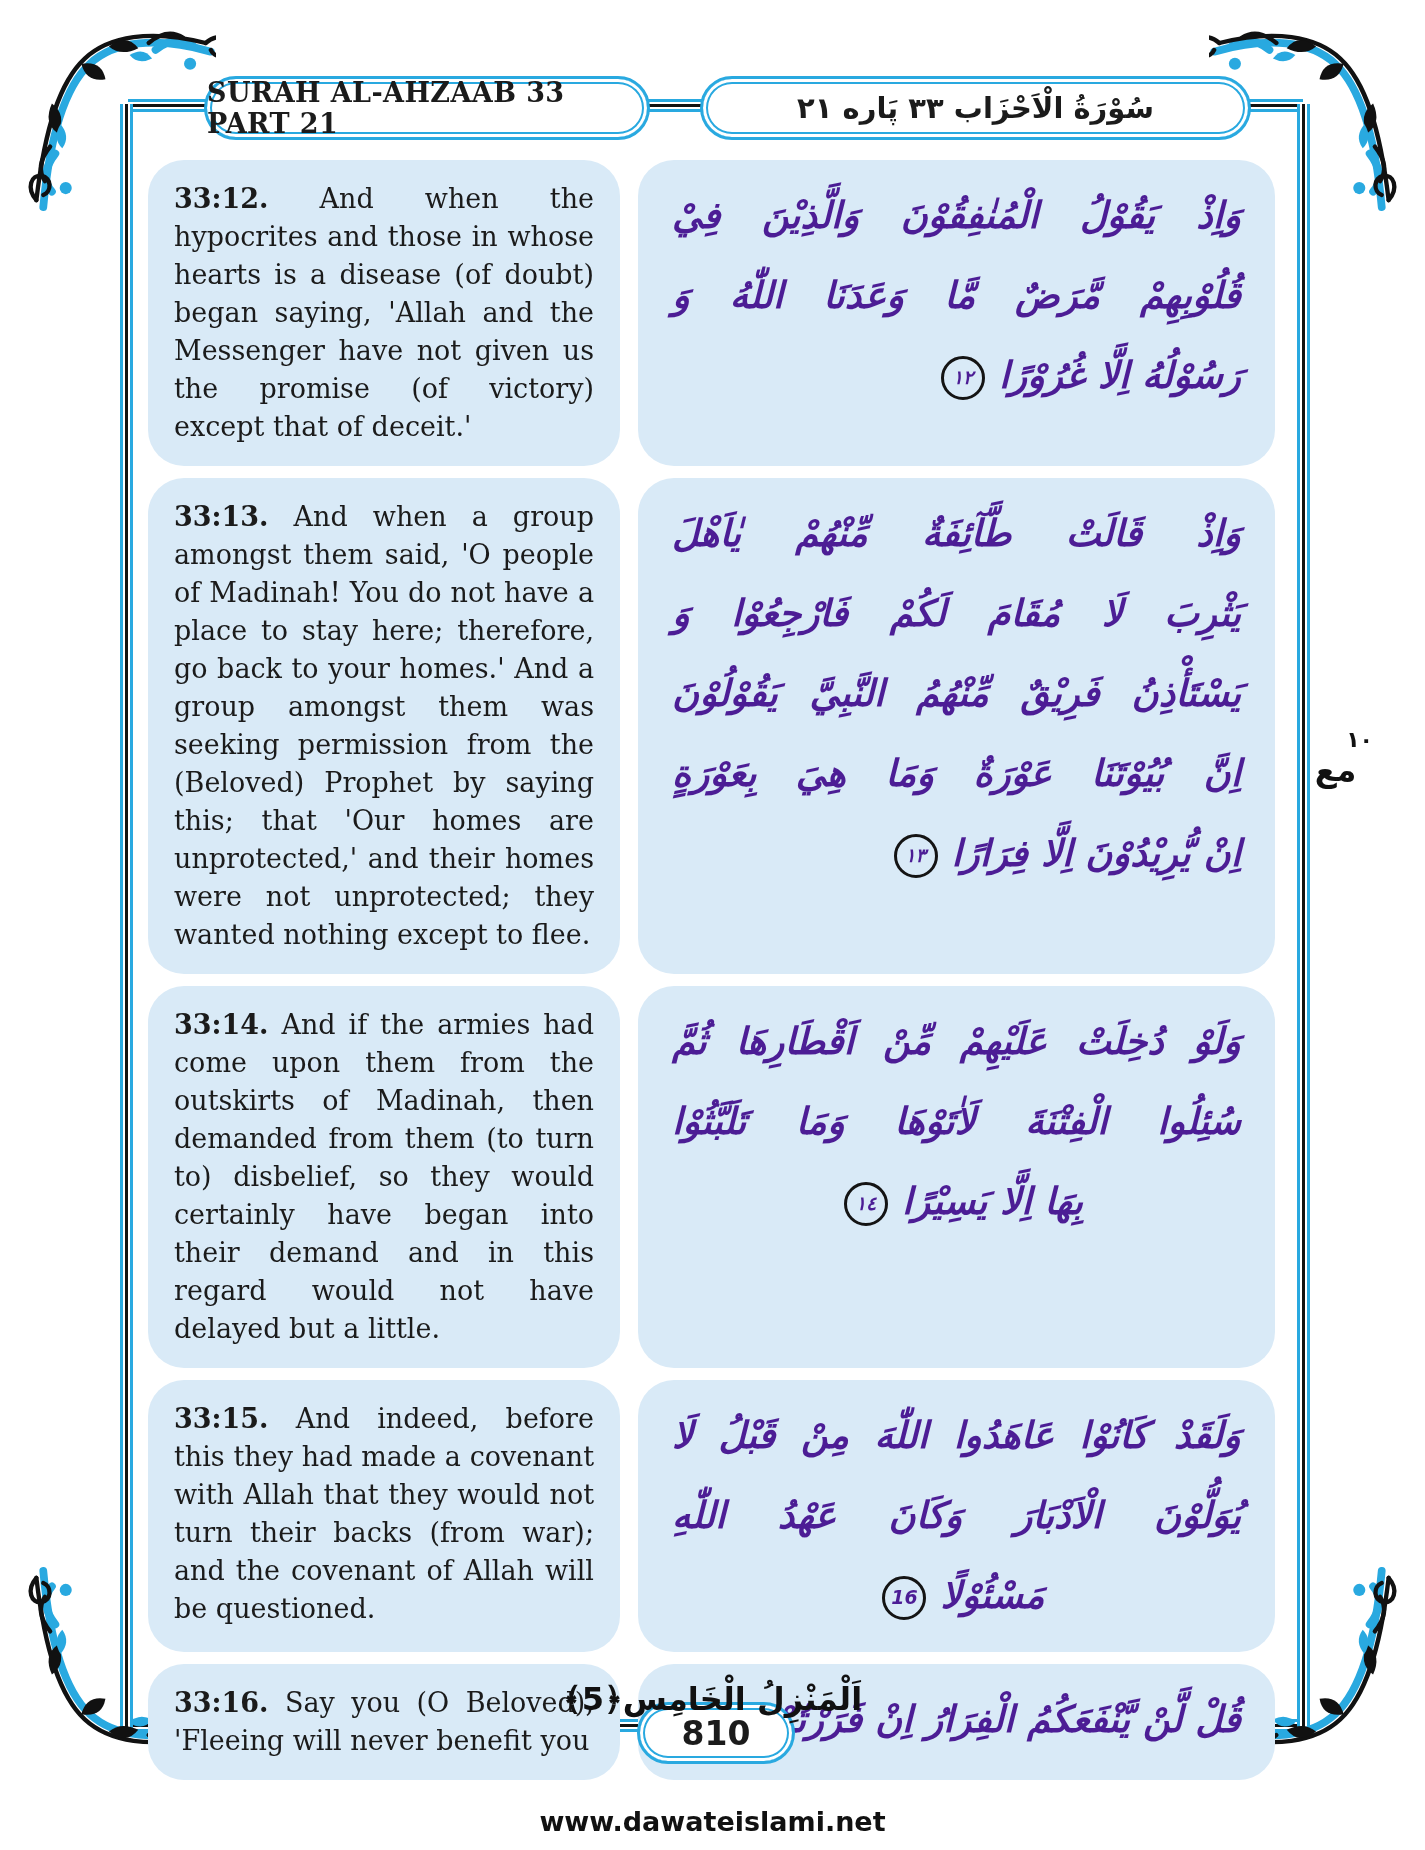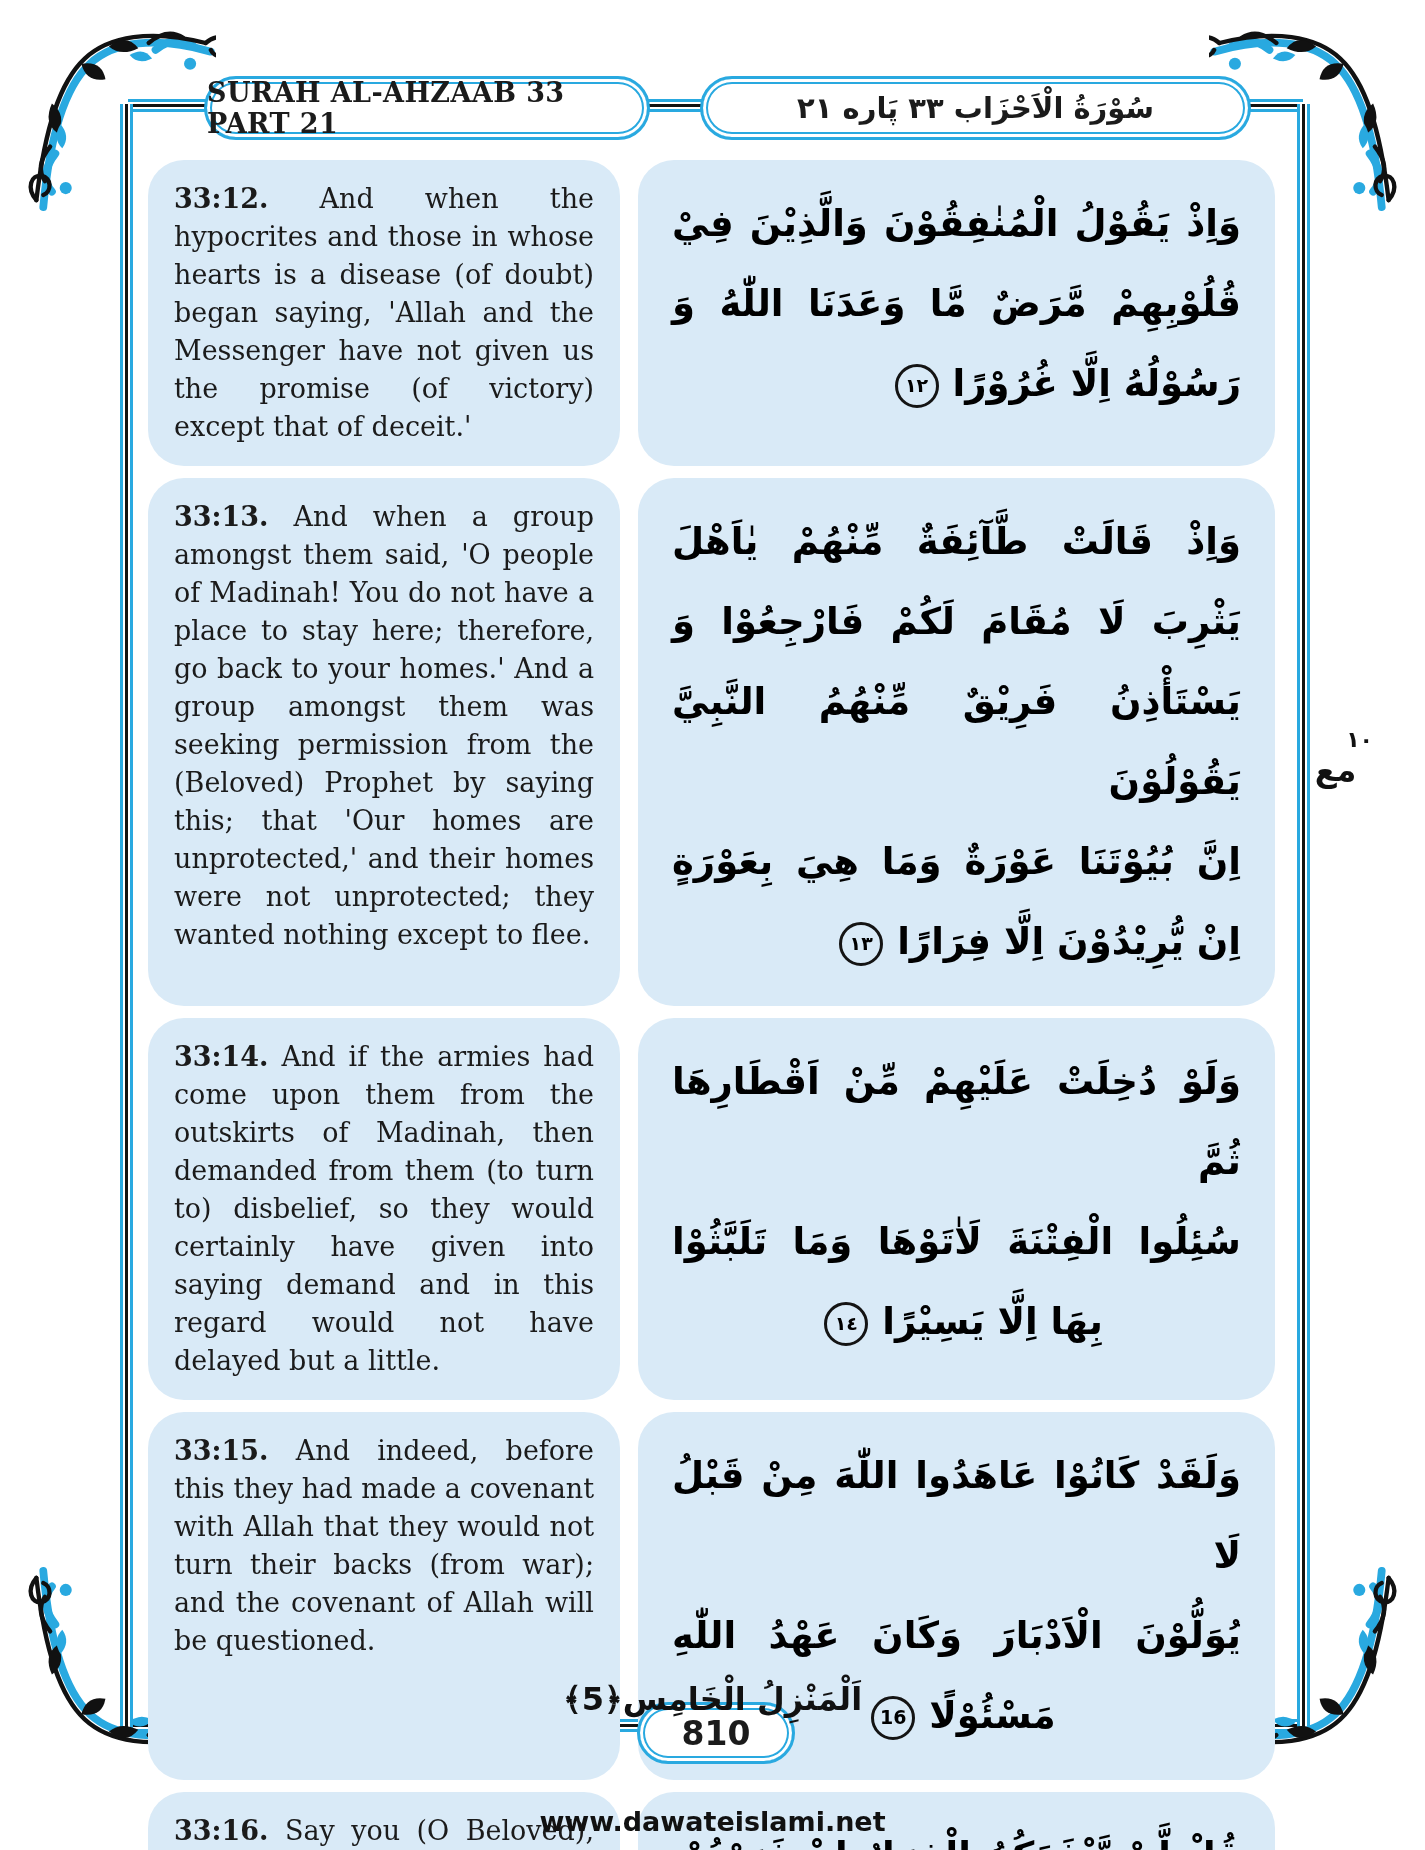--- a/index.html
+++ b/index.html
@@ -34,22 +34,22 @@
              font-family:"DejaVu Sans",sans-serif;font-weight:bold;font-size:33px;}
 
   
   .content{position:absolute;left:148px;top:160px;width:1127px;z-index:2;
            display:flex;flex-direction:column;gap:12px;}
   .vrow{display:flex;gap:18px;align-items:stretch;}
   .box{background:#d9eaf7;border-radius:36px;}
   .ebox{width:472px;box-sizing:border-box;padding:20px 26px;}
   .ebox p{margin:0;font-size:27px;line-height:38px;text-align:justify;}
   .ebox b{font-weight:bold;}
-  .abox{flex:1;box-sizing:border-box;padding:24px 34px;direction:rtl;
-        font-family:"DejaVu Sans",sans-serif;font-weight:bold;font-size:37px;color:#000000;}
+  .abox{flex:1;box-sizing:border-box;padding:16px 34px;direction:rtl;
+        font-family:"DejaVu Sans",sans-serif;font-weight:bold;font-size:37px;color:#4c1d95;font-style:italic;}
   .ar-line{line-height:80px;text-align:justify;text-align-last:justify;white-space:normal;}
   .ar-line.last-right{text-align-last:right;}
   .ar-line.last-center{text-align-last:center;}
   .medallion{display:inline-flex;align-items:center;justify-content:center;
              width:38px;height:38px;border:3px solid #141414;border-radius:50%;
              font-size:19px;line-height:1;margin:0 14px;vertical-align:middle;background:#d9eaf7;}
 
   
   .ruku{position:absolute;right:52px;top:728px;z-index:2;text-align:center;direction:rtl;
         font-family:"DejaVu Sans",sans-serif;font-weight:bold;color:#111;}
@@ -207,21 +207,21 @@
         <div class="ar-line">وَاِذْ قَالَتْ طَّآئِفَةٌ مِّنْهُمْ يٰاَهْلَ</div>
         <div class="ar-line">يَثْرِبَ لَا مُقَامَ لَكُمْ فَارْجِعُوْا وَ</div>
         <div class="ar-line">يَسْتَأْذِنُ فَرِيْقٌ مِّنْهُمُ النَّبِيَّ يَقُوْلُوْنَ</div>
         <div class="ar-line">اِنَّ بُيُوْتَنَا عَوْرَةٌ وَمَا هِيَ بِعَوْرَةٍ</div>
         <div class="ar-line last-right"><span>اِنْ يُّرِيْدُوْنَ اِلَّا فِرَارًا</span><span class="medallion">١٣</span></div>
       </div>
     </div>
 
     <div class="vrow">
       <div class="box ebox">
-        <p><b>33:14.</b> <span>And if the armies had come upon them from the outskirts of Madinah, then demanded from them (to turn to) disbelief, so they would certainly have given into saying demand and in this regard would not have delayed but a little.</span></p>
+        <p><b>33:14.</b> <span>And if the armies had come upon them from the outskirts of Madinah, then demanded from them (to turn to) disbelief, so they would certainly have began into their demand and in this regard would not have delayed but a little.</span></p>
       </div>
       <div class="box abox">
         <div class="ar-line">وَلَوْ دُخِلَتْ عَلَيْهِمْ مِّنْ اَقْطَارِهَا ثُمَّ</div>
         <div class="ar-line">سُئِلُوا الْفِتْنَةَ لَاٰتَوْهَا وَمَا تَلَبَّثُوْا</div>
         <div class="ar-line last-center"><span>بِهَا اِلَّا يَسِيْرًا</span><span class="medallion">١٤</span></div>
       </div>
     </div>
 
     <div class="vrow">
       <div class="box ebox">

